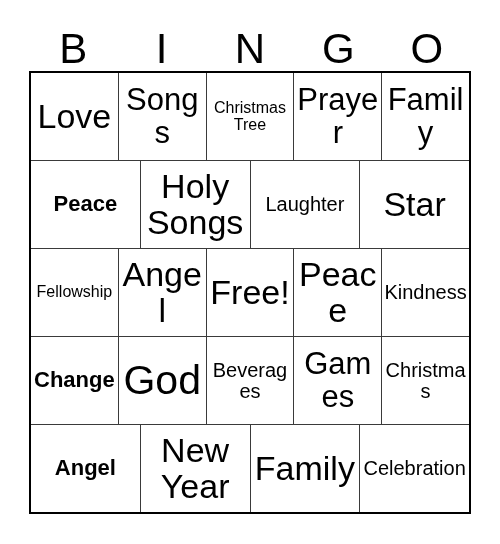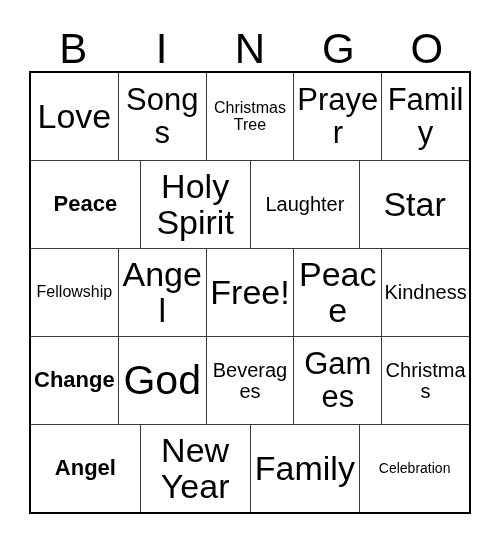--- a/index.html
+++ b/index.html
@@ -94,21 +94,21 @@
     overflow-wrap: break-word;
   }
 
   
   .fs-xxl .cell-text { font-size: 41px; }
   .fs-xl  .cell-text { font-size: 34px; }
   .fs-lg  .cell-text { font-size: 31px; }
   .fs-md  .cell-text { font-size: 22px; font-weight: bold; }
   .fs-sm  .cell-text { font-size: 20px; }
   .fs-xs  .cell-text { font-size: 16px; }
-  .fs-xxs .cell-text { font-size: 14px; }
+  .fs-xxs .cell-text { font-size: 20px; }
 </style>
 </head>
 <body>
 
 <div id="card">
 
   <div id="header-row">
     <div class="header-letter">B</div>
     <div class="header-letter">I</div>
     <div class="header-letter">N</div>
@@ -136,21 +136,21 @@
           <span class="cell-text">Family</span>
         </div>
     </div>
 
     <div class="grid-row">
       <div class="cell fs-md">
           <span class="cell-text">Peace</span>
         </div>
       <div class="cell fs-xl">
           <span class="cell-text">Holy
-Spirit</span>
+Songs</span>
         </div>
       <div class="cell fs-sm">
           <span class="cell-text">Laughter</span>
         </div>
       <div class="cell fs-xl">
           <span class="cell-text">Star</span>
         </div>
     </div>
 
     <div class="grid-row">

